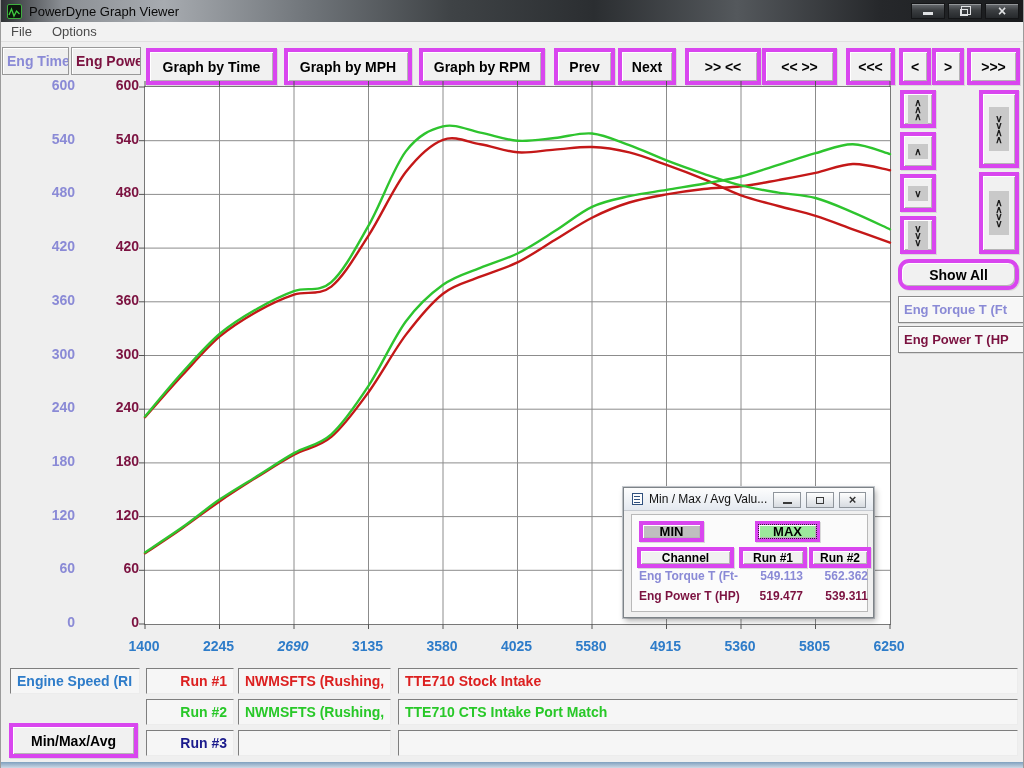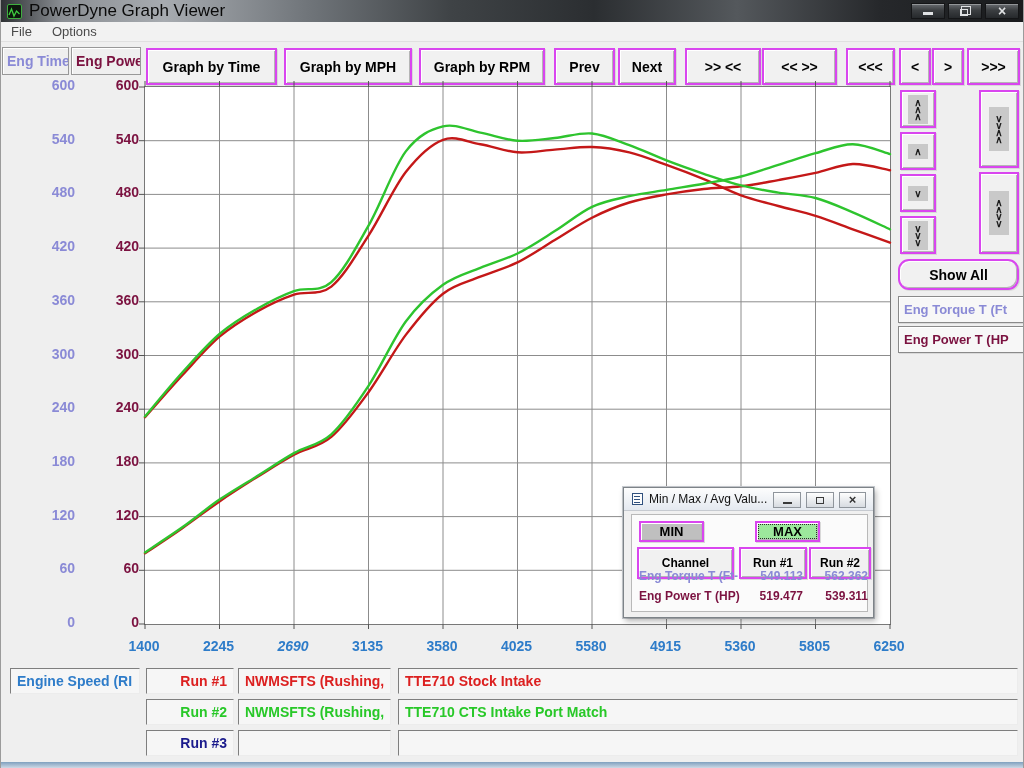--- a/index.html
+++ b/index.html
@@ -5,38 +5,38 @@
   * { margin:0; padding:0; box-sizing:border-box; font-family:"Liberation Sans", sans-serif; }
   html,body { width:1024px; height:768px; background:#dcdcdc; }
   .app { position:relative; width:1024px; height:768px; background:#efefef; overflow:hidden;
          border-left:1px solid #9b9b9b; border-right:1px solid #9b9b9b; }
 
   
   .titlebar { position:absolute; top:0; left:0; right:0; height:22px;
     background:linear-gradient(to right,#2e3134 0%,#8b8f94 6%,#a7abb0 16%,#70757a 30%,#3f4346 44%,#2b2e31 58%,#54585c 72%,#26282b 86%,#191b1d 100%);
     display:flex; align-items:center; }
   .app-icon { width:15px; height:15px; margin:0 7px 0 6px; background:#0d160d; border:1px solid #3fae3f; border-radius:2px; }
-  .title-text { font-size:17px; color:#0a0a0a; }
+  .title-text { font-size:13px; color:#0a0a0a; }
   .tb-controls { position:absolute; right:4px; top:3px; display:flex; }
   .tb-btn { width:34px; height:16px; margin-left:3px;
     background:linear-gradient(#686c70,#3b3e41 45%,#26292c);
     border:1px solid #141517; box-shadow:inset 0 1px 0 rgba(255,255,255,.3);
     display:flex; align-items:center; justify-content:center; color:#dfe1e3; }
   .glyph-min { width:10px; height:3px; background:#dfe1e3; margin-top:5px; }
   .glyph-restore { position:relative; width:8px; height:7px; border:1px solid #dfe1e3; margin-top:2px; margin-right:3px; }
   .glyph-restore::before { content:""; position:absolute; right:-4px; top:-4px; width:8px; height:7px; border:1px solid #dfe1e3; }
   .glyph-close { font-size:14px; font-weight:bold; line-height:14px; }
 
   
   .menubar { position:absolute; top:22px; left:0; right:0; height:20px; background:#f2f2f2;
     border-bottom:1px solid #e0e0e0; display:flex; align-items:center; font-size:13px; color:#4a4a4a; }
   .menu-item { padding:0 10px; }
 
   
-  .btn { position:absolute; background:#f1f1f1; border:2px solid #d946ef;
+  .btn { position:absolute; background:#f1f1f1; border:4px solid #d946ef;
     box-shadow:inset 1px 1px 0 #ffffff, inset -1px -1px 0 #b5b5b5, 1px 1px 0 #d9d9d9;
     font-weight:bold; font-size:14px; color:#000;
     display:flex; align-items:center; justify-content:center; white-space:nowrap; }
 
   
   .axhdr { position:absolute; background:#efefef; border:1px solid #989898;
     box-shadow:inset 1px 1px 0 #fff; font-weight:bold; font-size:14px;
     display:flex; align-items:center; padding-left:4px; overflow:hidden; white-space:nowrap; }
 
   
@@ -76,21 +76,21 @@
   .mm-btn { position:absolute; top:4px; height:16px; width:28px;
     background:linear-gradient(#fefefe,#d7dbe1); border:1px solid #8f959c;
     display:flex; align-items:center; justify-content:center; color:#333; }
   .mm-glyph-min { width:9px; height:2px; background:#3a3a3a; margin-top:6px; }
   .mm-glyph-restore { width:8px; height:7px; border:1px solid #3a3a3a; }
   .mm-glyph-close { font-size:13px; font-weight:bold; line-height:12px; }
   .mm-panel { position:absolute; left:7px; top:26px; width:237px; height:98px;
     background:#fbfbfb; border:1px solid #b9b9b9; overflow:hidden; }
   .mm-minmax { position:absolute; height:21px; width:65px; font-size:13px; }
   .mm-max { outline:1px dotted #2a2a2a; outline-offset:-4px; }
-  .mm-hdr { position:absolute; height:32px; font-size:12px; }
+  .mm-hdr { position:absolute; height:21px; font-size:12px; }
   .mm-cell { position:absolute; font-weight:bold; font-size:12px; white-space:nowrap; }
 
   .bottom-border { position:absolute; left:0; right:0; bottom:0; height:6px;
     background:linear-gradient(#7fa0be,#cdd9e5); }
 </style>
 </head>
 <body>
 
 <div class="app">
 
@@ -308,15 +308,16 @@
   <div class="field" style="left: 397px; top: 668px; width: 620px; height: 26px; color: rgb(220, 32, 32);">TTE710 Stock Intake</div>
 
   <div class="field ralign" style="left: 145px; top: 699px; width: 88px; height: 26px; color: rgb(40, 200, 40);">Run #2</div>
   <div class="field" style="left: 237px; top: 699px; width: 153px; height: 26px; color: rgb(40, 200, 40);">NWMSFTS (Rushing,</div>
   <div class="field" style="left: 397px; top: 699px; width: 620px; height: 26px; color: rgb(40, 200, 40);">TTE710 CTS Intake Port Match</div>
 
   <div class="field ralign" style="left: 145px; top: 730px; width: 88px; height: 26px; color: rgb(26, 26, 140);">Run #3</div>
   <div class="field" style="left: 237px; top: 730px; width: 153px; height: 26px; color: rgb(26, 26, 140);"></div>
   <div class="field" style="left: 397px; top: 730px; width: 620px; height: 26px; color: rgb(26, 26, 140);"></div>
 
+  <div class="btn" style="left:8px;top:723px;width:129px;height:35px;">Min/Max/Avg</div>
 
   <div class="bottom-border"></div>
 </div>
 
 </body></html>

